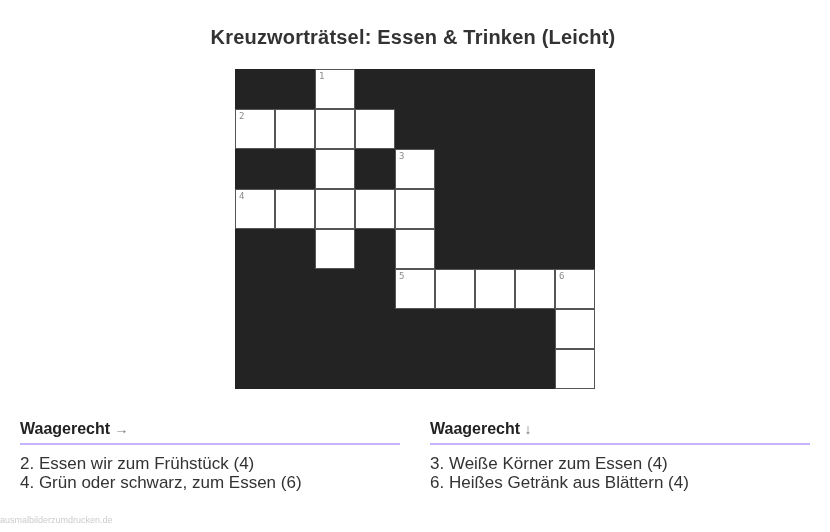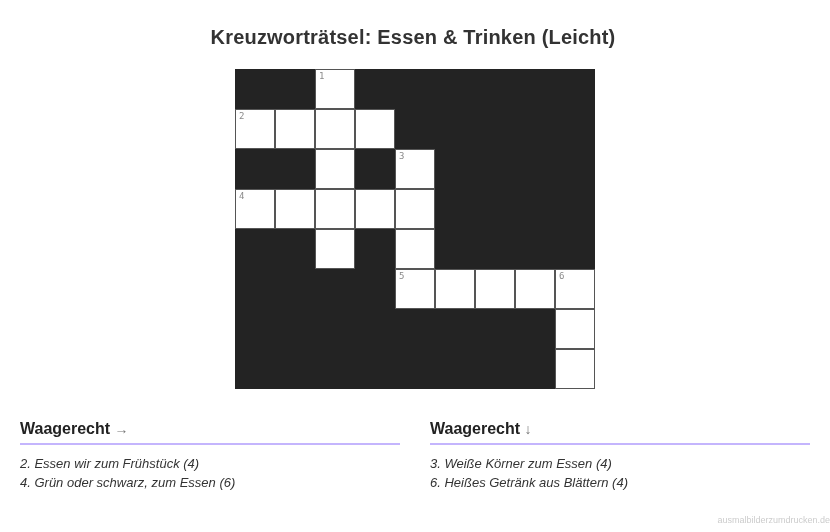--- a/index.html
+++ b/index.html
@@ -59,33 +59,32 @@
   }
   .clue-col h2 .arrow {
     font-weight: normal;
     color: #777777;
     font-size: 14px;
   }
   .clue-col ul {
     list-style: none;
     margin: 10px 0 0 0;
     padding: 0;
-    font-size: 13px;
+    font-size: 17px;
     color: #333333;
-    font-style: italic;
   }
   .clue-col li {
     line-height: 18.5px;
     margin: 0;
   }
   .watermark {
     position: absolute;
-    left: 16px; right: 0;
+    left: 0; right: 0;
     bottom: 7px;
-    text-align: right;
+    text-align: left;
     font-size: 9px;
     color: #cccccc;
   }
 </style>
 </head>
 <body>
 
 <main>
 
   <h1 class="page-title">Kreuzworträtsel: Essen &amp; Trinken (Leicht)</h1>

